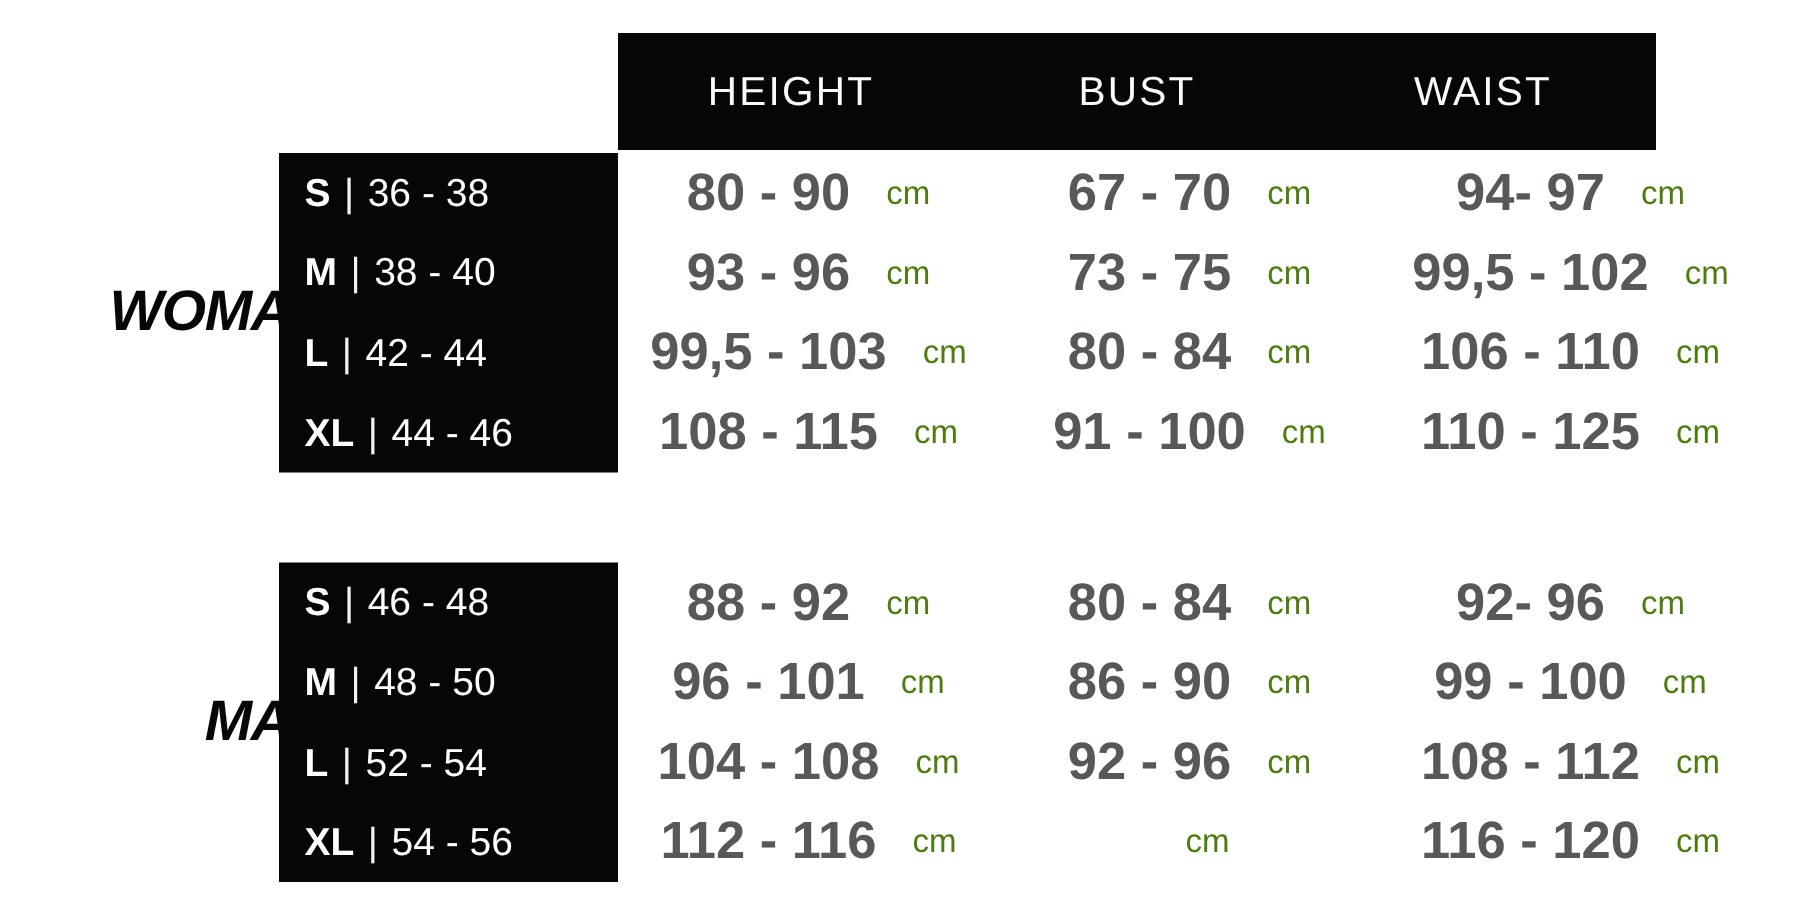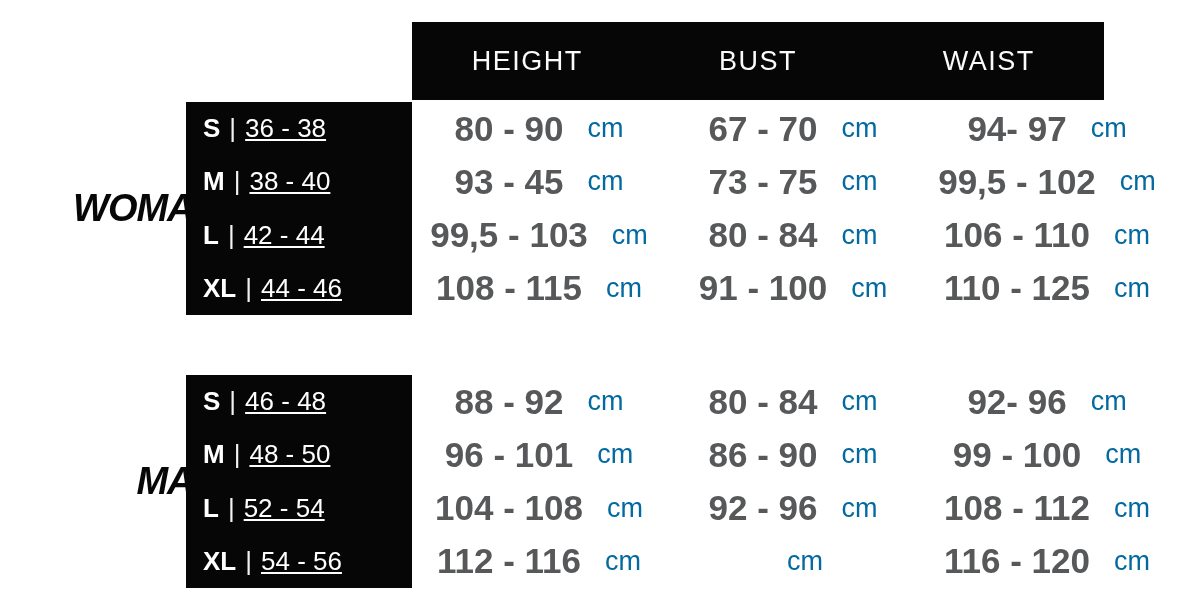--- a/index.html
+++ b/index.html
@@ -64,38 +64,38 @@
     flex: 1;
     display: flex;
     align-items: center;
     padding-left: 17px;
     color: #ffffff;
     font-size: 26px;
     white-space: nowrap;
   }
   .size-row .sz  { font-weight: 700; }
   .size-row .sep { font-weight: 400; margin: 0 9px; opacity: 0.95; }
-  .size-row .rng { font-weight: 400; text-decoration: underline; }
+  .size-row .rng { font-weight: 400; }
 
   .data-grid {
     position: absolute;
     left: 412px; top: 0;
     width: 762px; height: 100%;
     display: grid;
     grid-template-columns: repeat(3, 1fr);
     grid-auto-rows: 1fr;
   }
   .cell {
     display: flex;
     align-items: center;
     justify-content: center;
     white-space: nowrap;
   }
   .cell .val  { color: #57585a; font-weight: 700; font-size: 35px; }
-  .cell .unit { color: #0369a1; font-weight: 400; font-size: 27px; margin-left: 24px; }
+  .cell .unit { color: #4d7c0f; font-weight: 400; font-size: 22px; margin-left: 24px; }
 </style>
 </head>
 <body>
 
 <div class="canvas">
 
   <div class="header-bar">
     <div class="hcell">HEIGHT</div>
     <div class="hcell">BUST</div>
     <div class="hcell">WAIST</div>
@@ -135,21 +135,21 @@
       <div class="cell">
         <span class="val">67 - 70</span>
         <span class="unit">cm</span>
       </div>
       <div class="cell">
         <span class="val">94- 97</span>
         <span class="unit">cm</span>
       </div>
 
       <div class="cell">
-        <span class="val">93 - 45</span>
+        <span class="val">93 - 96</span>
         <span class="unit">cm</span>
       </div>
       <div class="cell">
         <span class="val">73 - 75</span>
         <span class="unit">cm</span>
       </div>
       <div class="cell">
         <span class="val">99,5 - 102</span>
         <span class="unit">cm</span>
       </div>

